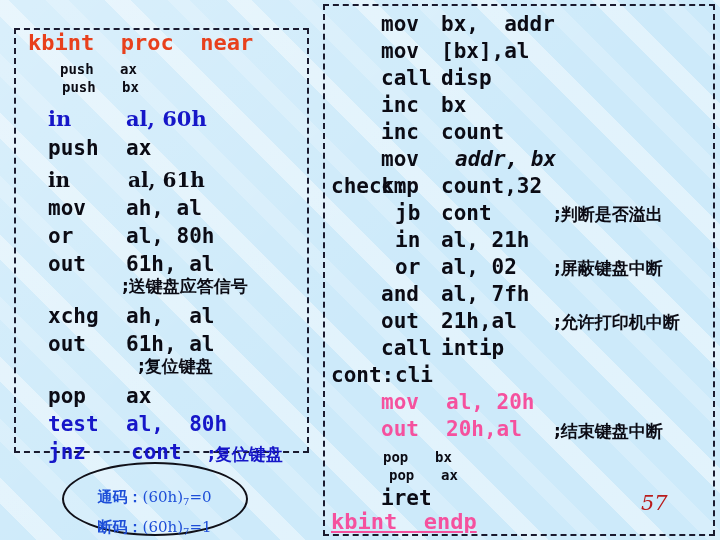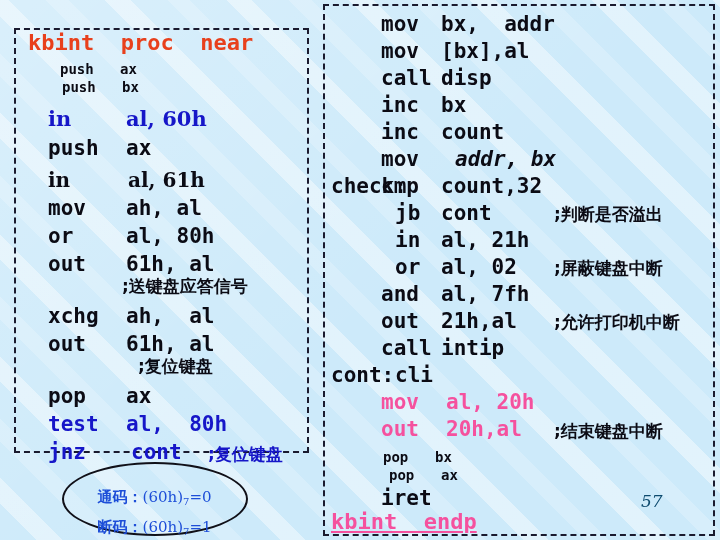--- a/index.html
+++ b/index.html
@@ -65,21 +65,21 @@
   .callout-row{
     position:absolute;white-space:pre;
     font-family:"DejaVu Serif", serif;font-size:15px;color:#1d4ed8;
   }
   .callout-row b{font-family:"DejaVu Sans", sans-serif;font-weight:bold;font-size:15px;}
   .sub{font-size:10px;vertical-align:-3px;}
 
   #page-number{
     position:absolute;left:641px;top:491px;
     font-family:"DejaVu Serif", serif;font-style:italic;
-    font-size:17px;color:#0c4a6e;
+    font-size:21px;color:#b91c1c;
   }
 </style>
 </head>
 <body>
 
 <div id="bg-stripes"></div>
 <div id="bg-wash"></div>
 
 <div id="left-panel" class="panel">
   <div class="code-line m-orng" style="left:12px;top:2px;">kbint  proc  near</div>

